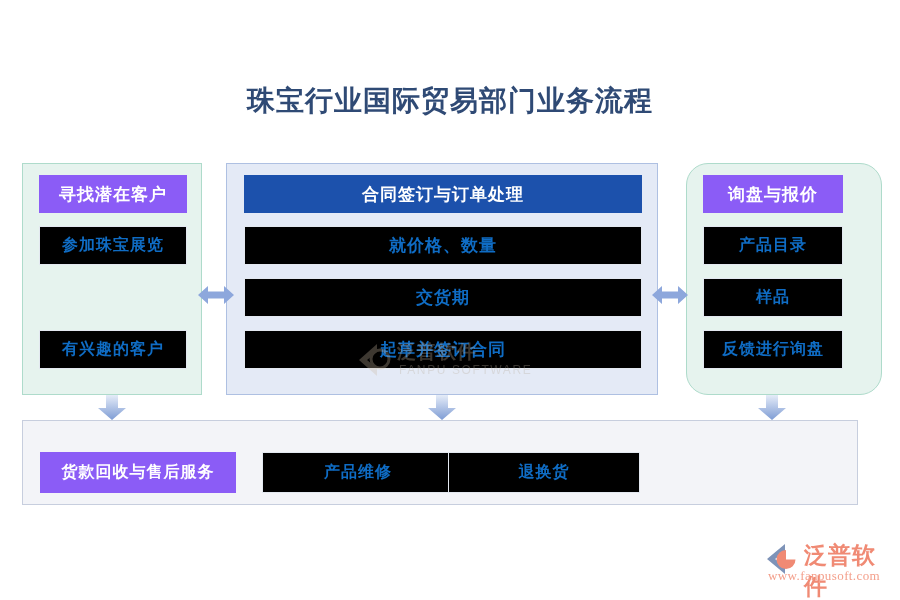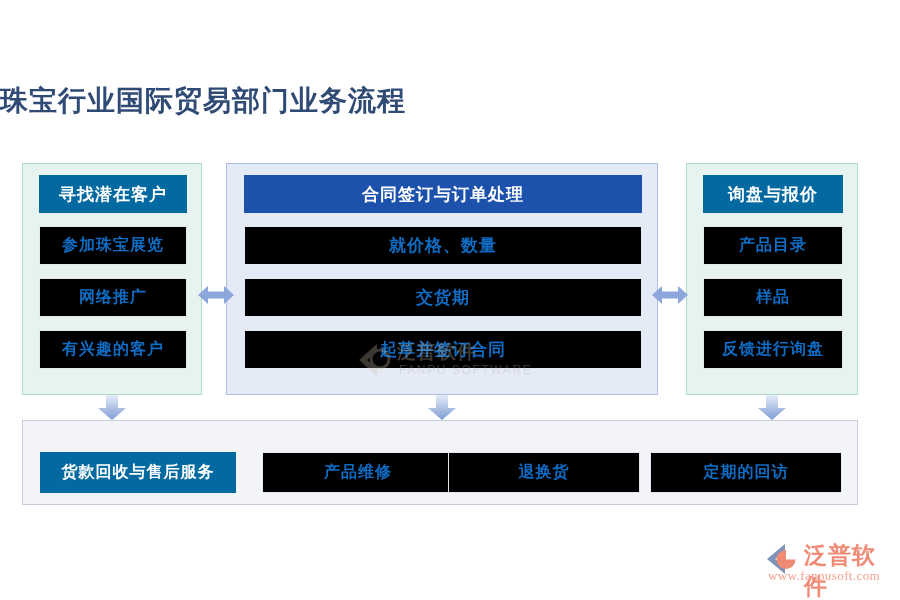--- a/index.html
+++ b/index.html
@@ -14,20 +14,21 @@
     overflow: hidden;
     position: relative;
   }
 
   
   #page-title {
     position: absolute;
     left: 0;
     top: 82px;
     width: 900px;
+    text-align: center;
     font-size: 28px;
     font-weight: 700;
     color: #2f4a75;
     letter-spacing: 1px;
     font-family: "Liberation Serif", "DejaVu Serif", serif;
   }
 
   
   .panel {
     position: absolute;
@@ -44,37 +45,37 @@
     border-color: #aec0e2;
   }
   .panel.grey {
     background: #f3f4f8;
     border-color: #c7cede;
   }
 
   
   #col-left   { left: 22px;  top: 163px; width: 180px; height: 232px; }
   #col-center { left: 226px; top: 163px; width: 432px; height: 232px; }
-  #col-right  { left: 686px; top: 163px; width: 172px; height: 232px; }
+  #col-right  { left: 686px; top: 163px; width: 196px; height: 232px; border-radius: 22px; }
   #row-bottom { left: 22px;  top: 420px; width: 836px; height: 85px; }
 
   
   .chip-header {
     position: absolute;
     box-sizing: border-box;
     display: flex;
     align-items: center;
     justify-content: center;
     font-size: 17px;
     font-weight: 700;
     color: #ffffff;
     font-family: "Liberation Serif", "DejaVu Serif", serif;
     letter-spacing: 1px;
   }
-  .chip-header.teal { background: #0369a1; }
+  .chip-header.teal { background: #8b5cf6; }
   .chip-header.navy { background: #1c51ac; }
 
   
   .item-box {
     position: absolute;
     box-sizing: border-box;
     background: #000000;
     border: 1px solid #e3e8f0;
     display: flex;
     align-items: center;
@@ -193,23 +194,20 @@
 
 <div id="page-title">珠宝行业国际贸易部门业务流程</div>
 
 <div class="panel mint" id="col-left">
   <div class="chip-header teal">
     <span>寻找潜在客户</span>
   </div>
   <div class="item-box" id="left-item-0">
     <span>参加珠宝展览</span>
   </div>
-  <div class="item-box" id="left-item-1">
-    <span>网络推广</span>
-  </div>
   <div class="item-box" id="left-item-2">
     <span>有兴趣的客户</span>
   </div>
 </div>
 
 <div class="panel blue" id="col-center">
   <div class="chip-header navy">
     <span>合同签订与订单处理</span>
   </div>
   <div class="item-box" id="center-item-0">
@@ -240,23 +238,20 @@
 
 <div class="panel grey" id="row-bottom">
   <div class="chip-header teal">
     <span>货款回收与售后服务</span>
   </div>
   <div class="item-box" id="bottom-item-0">
     <span>产品维修</span>
   </div>
   <div class="item-box" id="bottom-item-1">
     <span>退换货</span>
-  </div>
-  <div class="item-box" id="bottom-item-2">
-    <span>定期的回访</span>
   </div>
 </div>
 
 <div class="arrow-h" id="arrow-lr-left">
   <svg width="36" height="26" viewBox="0 0 36 26">
     <polygon points="0,13 10,4 10,9.5 26,9.5 26,4 36,13 26,22 26,16.5 10,16.5 10,22" fill="#8da7dc"></polygon>
   </svg>
 </div>
 <div class="arrow-h" id="arrow-lr-right">
   <svg width="36" height="26" viewBox="0 0 36 26">

